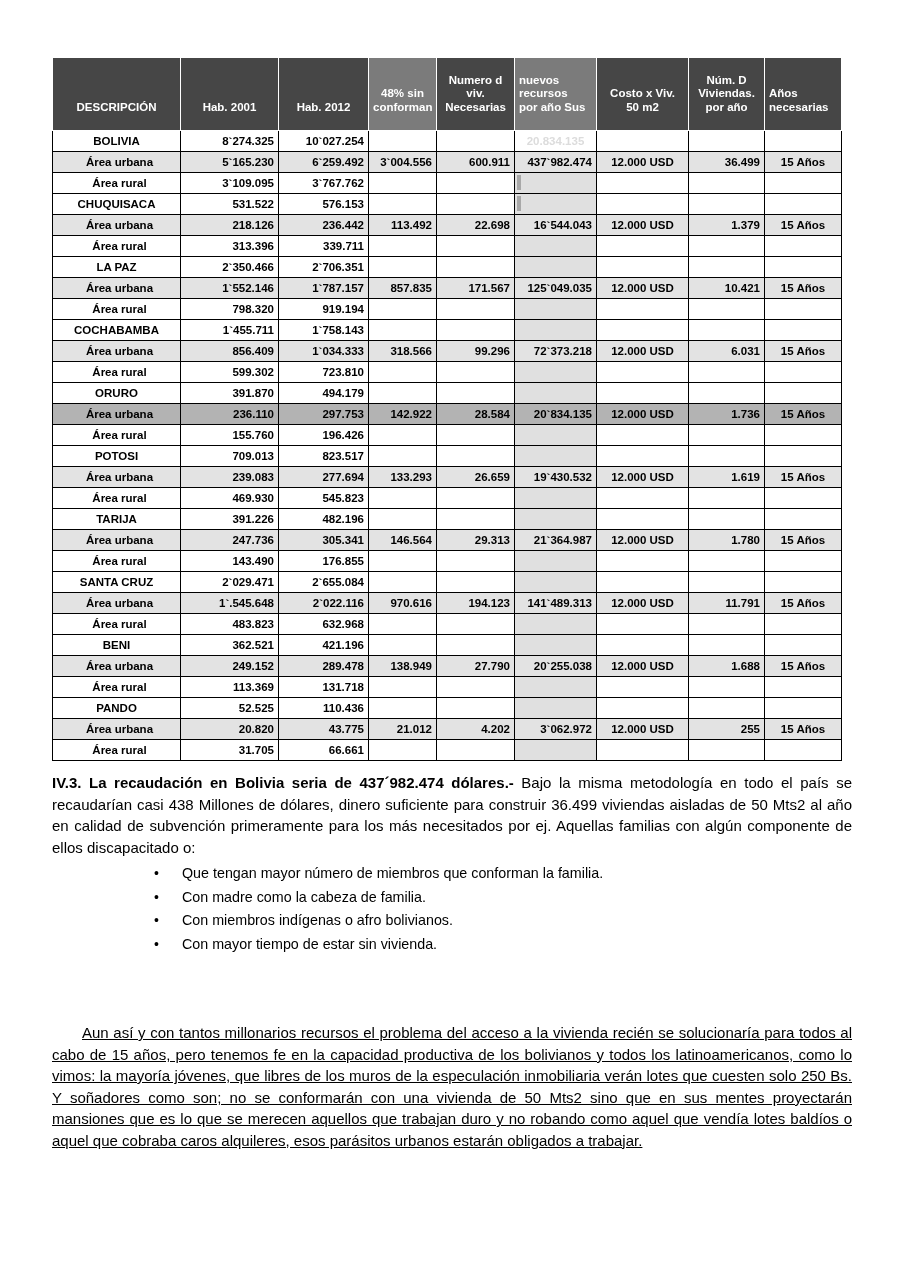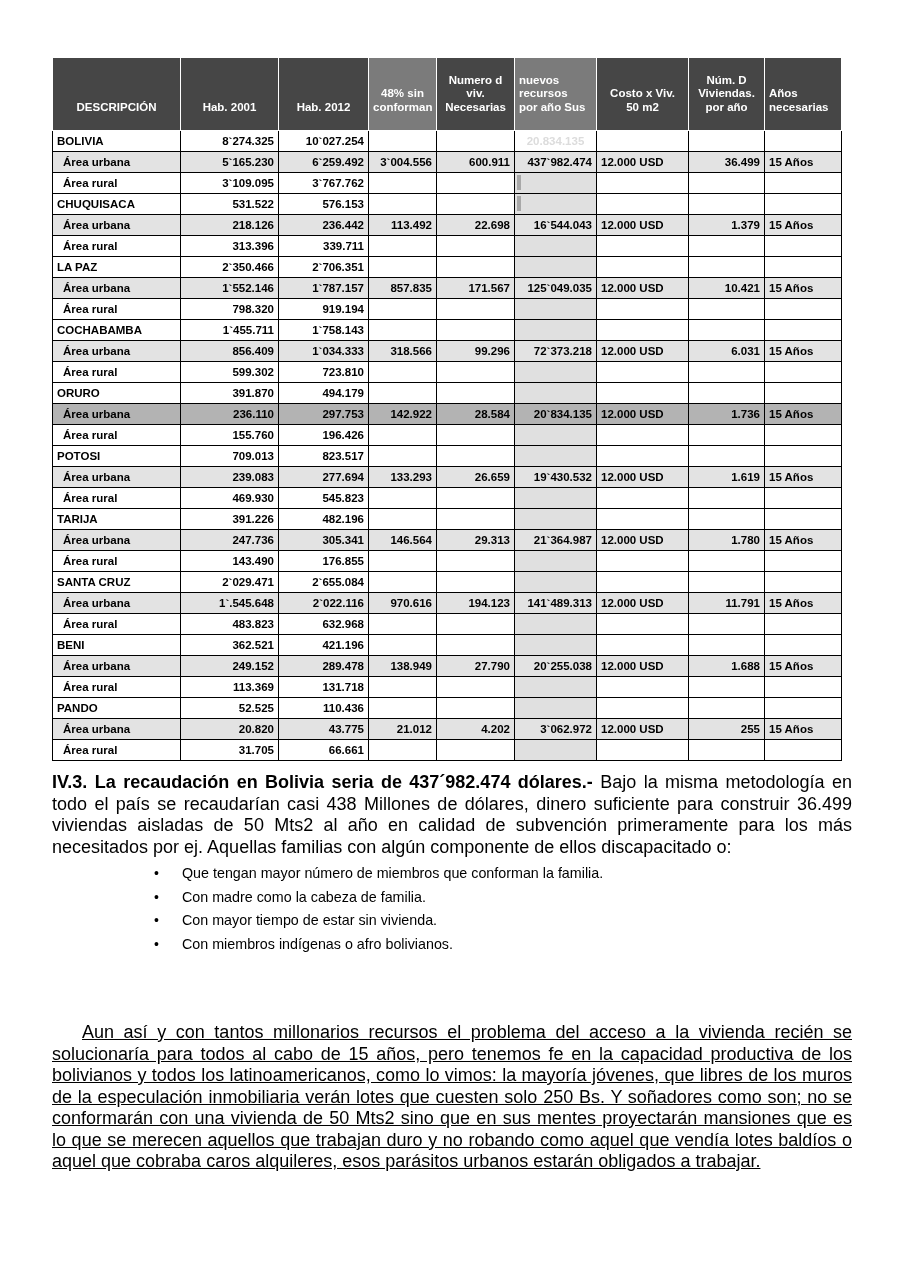--- a/index.html
+++ b/index.html
@@ -54,24 +54,24 @@
     font-size: 11.5px;
     line-height: 13.5px;
   }
   thead th.hdr-dark   { background: #464646; }
   thead th.hdr-mid    { background: #7b7b7b; }
 
   thead th.h-desc { text-align: center; }
   thead th.h-num  { text-align: center; }
   thead th.h-left { text-align: left; margin-top: 41px; }
 
-  tbody td.c-desc      { text-align: left; margin-left: 44px;  }
+  tbody td.c-desc      { text-align: center; margin-left: 44px;  }
   tbody td.c-desc.sub  { padding-left: 10px; }
   tbody td.c-num       { text-align: right; }
-  tbody td.c-txt       { text-align: left;  }
+  tbody td.c-txt       { text-align: center;  }
 
   tbody tr.row-plain td { background: #ffffff; }
   tbody tr.row-urb   td { background: #e3e3e3; }
   tbody tr.row-hl    td { background: #b3b3b3; }
 
   
   tbody tr.row-plain td.col-recursos { background: #e0e0e0; }
   tbody tr.row-plain td.col-recursos.blankwhite { background: #ffffff; }
 
   
@@ -87,21 +87,21 @@
     left: 2px; top: 2px;
     width: 4px; height: 15px;
     background: #a8a8a8;
   }
 
   
   .body-text {
     position: absolute;
     left: 52px;
     width: 800px;
-    font-size: 18px;
+    font-size: 15px;
     line-height: 21.5px;
     text-align: justify;
   }
   #para-1 { top: 772px; }
   #para-2 { top: 1022px; text-indent: 30px; text-decoration: underline; }
 
   .para strong { font-weight: bold; }
 
   ul.bullets {
     position: absolute;
@@ -515,19 +515,19 @@
     </table>
   </div>
 
   <div class="body-text para" id="para-1">
     <strong>IV.3. La recaudación en Bolivia seria de 437´982.474 dólares.-</strong><span> Bajo la misma metodología en  todo el país   se recaudarían casi 438 Millones de dólares,   dinero suficiente para construir 36.499 viviendas aisladas de 50 Mts2 al año en calidad de subvención primeramente para los más necesitados por ej. Aquellas familias con algún componente de ellos discapacitado o:</span>
   </div>
 
   <ul class="bullets" id="bullet-list">
       <li>Que tengan mayor número de miembros que conforman la familia.</li>
       <li>Con madre como la cabeza de familia.</li>
+      <li>Con miembros indígenas o afro bolivianos.</li>
       <li>Con mayor tiempo de estar sin vivienda.</li>
-      <li>Con miembros indígenas o afro bolivianos.</li>
     </ul>
 
   <div class="body-text para" id="para-2">Aun así y con tantos millonarios recursos el problema del acceso a la vivienda recién se solucionaría para todos  al cabo de 15 años, pero tenemos fe en la capacidad productiva de los bolivianos y todos los latinoamericanos, como lo vimos: la mayoría jóvenes,   que libres de los muros de la especulación inmobiliaria verán lotes que cuesten solo 250 Bs. Y soñadores como son;  no se conformarán con una vivienda  de 50 Mts2 sino que en sus mentes proyectarán mansiones que es lo que se merecen aquellos que trabajan duro y no robando como aquel que vendía lotes baldíos o aquel que cobraba caros alquileres, esos parásitos urbanos estarán obligados a trabajar.</div>
 
 </div>
 
 </body></html>

